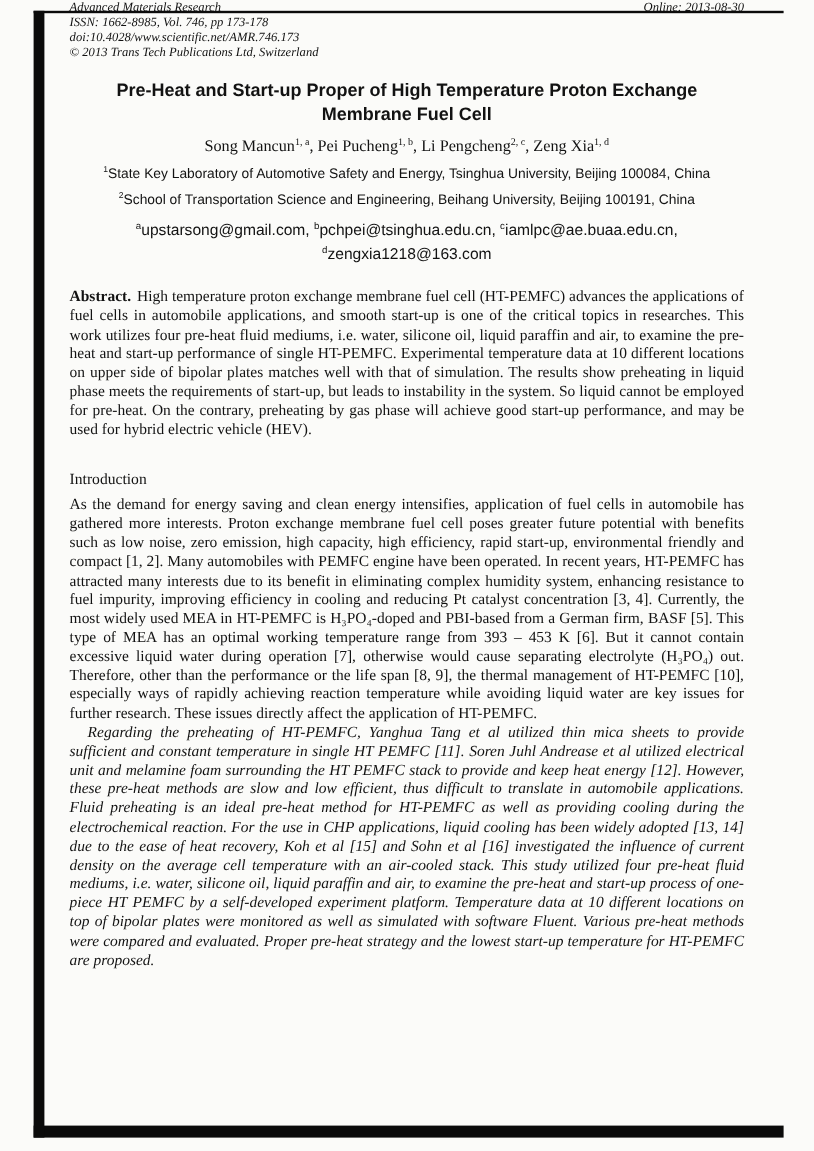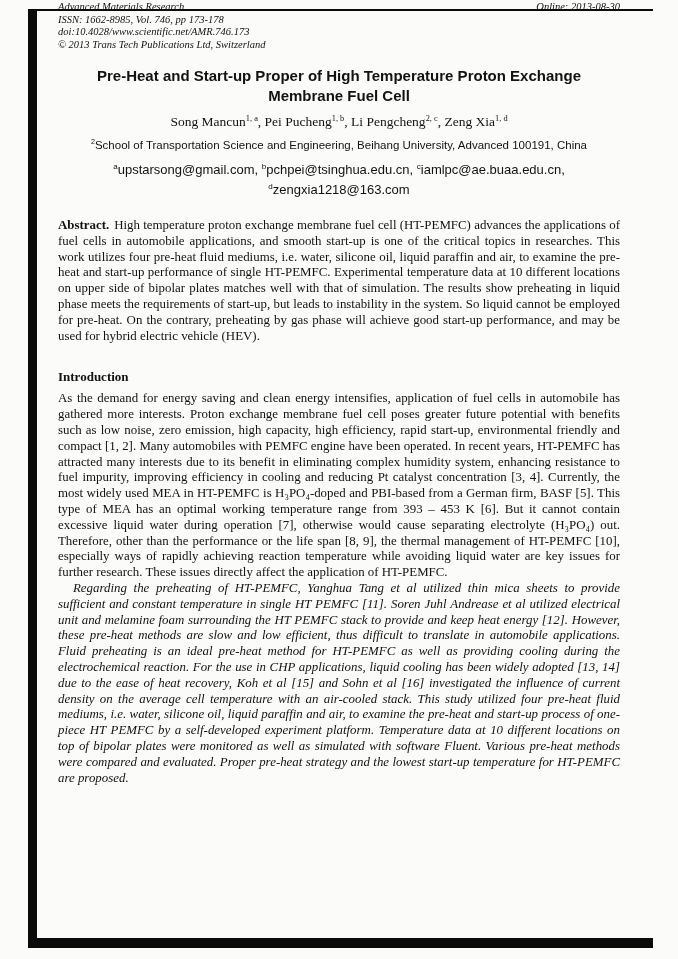--- a/index.html
+++ b/index.html
@@ -46,21 +46,21 @@
     font-family: "Liberation Sans", "DejaVu Sans", sans-serif;
     font-size: 12px; line-height: 16px; margin: 27px 0 0 0;
   }
   .kw-label { font-weight: 700; margin-right: 4px; }
 
   .body-text { font-size: 12.9px; line-height: 15.8px; text-align: justify; margin: 0; }
   .abstract { margin-top: 21px; }
   .run-in { font-weight: 700; margin-right: 5px; }
 
   .section-heading {
-    font-size: 13px; line-height: 16px; font-weight: 700;
+    font-size: 13px; line-height: 16px; font-weight: 400;
     margin: 25px 0 6px 0;
   }
   .indent { text-indent: 15px; font-style: italic; }
 </style>
 </head>
 <body>
 
 <div class="frame"></div>
 
 <div class="content">
@@ -77,21 +77,22 @@
 
   <h1 class="title">Pre-Heat and Start-up Proper of High Temperature Proton Exchange Membrane Fuel Cell</h1>
 
   <div class="authors">
     <span><span>Song Mancun</span><sup>1, a</sup><span>,</span></span>
     <span><span>Pei Pucheng</span><sup>1, b</sup><span>,</span></span>
     <span><span>Li Pengcheng</span><sup>2, c</sup><span>,</span></span>
     <span><span>Zeng Xia</span><sup>1, d</sup><span></span></span>
   </div>
 
-  <div class="affiliation"><sup>2</sup><span>School of Transportation Science and Engineering, Beihang University, Advanced 100191, China</span></div>
+  <div class="affiliation"><sup>1</sup><span>State Key Laboratory of Automotive Safety and Energy, Tsinghua University, Beijing 100084, China</span></div>
+  <div class="affiliation"><sup>2</sup><span>School of Transportation Science and Engineering, Beihang University, Beijing 100191, China</span></div>
 
   <div class="emails">
     <div class="email-line">
       <span><sup>a</sup><span>upstarsong@gmail.com,</span></span>
       <span><sup>b</sup><span>pchpei@tsinghua.edu.cn,</span></span>
       <span><sup>c</sup><span>iamlpc@ae.buaa.edu.cn,</span></span>
     </div>
     <div class="email-line">
       <span><sup>d</sup><span>zengxia1218@163.com</span></span>
     </div>

